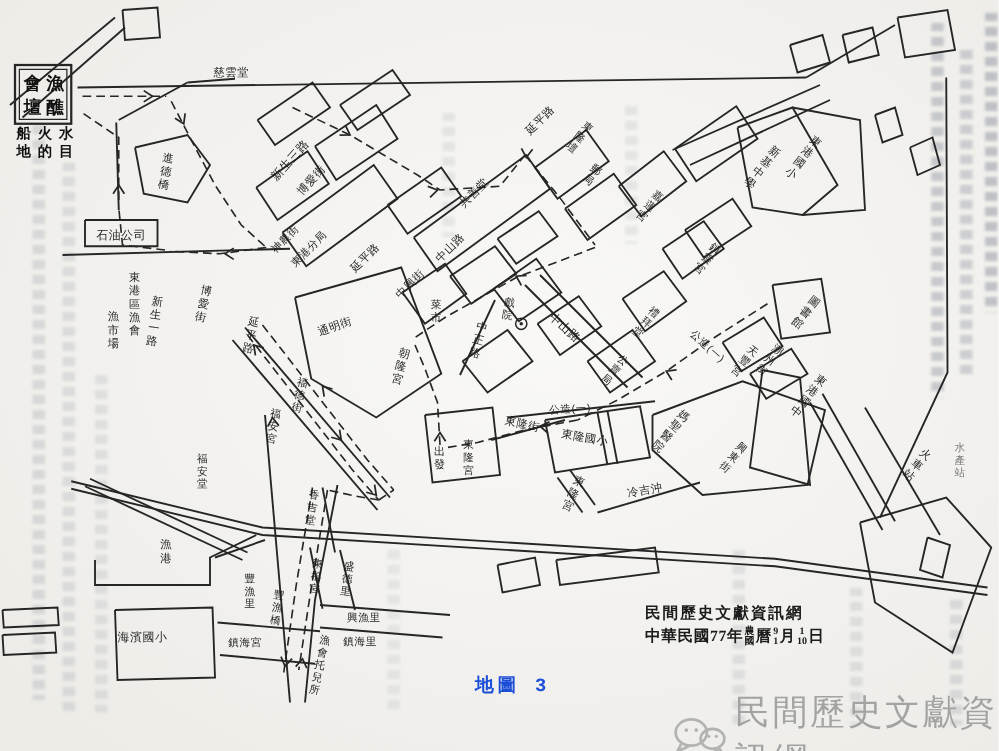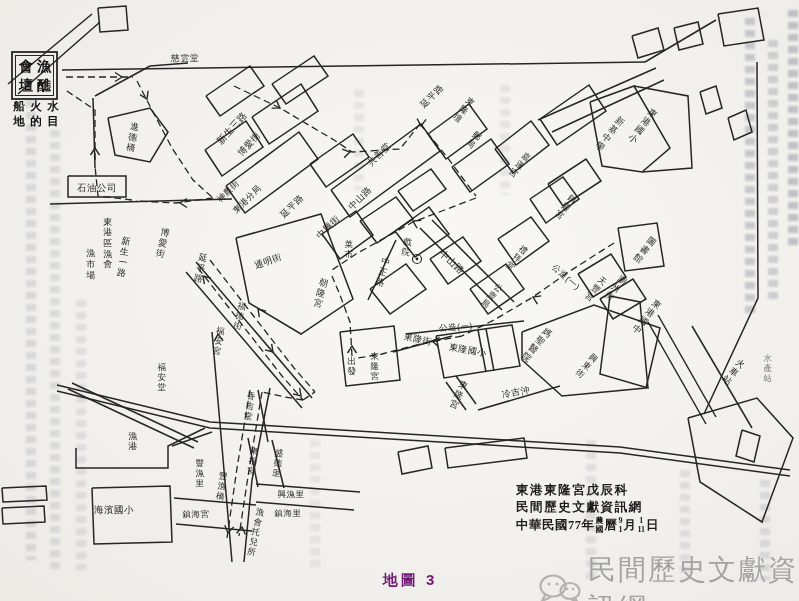--- a/index.html
+++ b/index.html
@@ -9,22 +9,22 @@
         background:radial-gradient(ellipse at 55% 45%, rgba(255,255,255,.35), rgba(120,120,110,.08) 95%);}
   svg.map{position:absolute;left:0;top:0;z-index:2;}
   .bleed{position:absolute;width:10px;z-index:1;filter:blur(1.1px);
         background:repeating-linear-gradient(180deg, rgba(70,80,105,.9) 0 7px, transparent 7px 12px);}
   .title-block{position:absolute;left:516px;top:482px;z-index:3;color:#1c1c1c;
         font-family:"Liberation Serif","DejaVu Serif",serif;font-weight:700;
         font-size:12.5px;line-height:16.5px;letter-spacing:1.6px;}
   .date-row{display:flex;align-items:center;letter-spacing:.5px;margin-top:2px;}
   .stack{display:inline-flex;flex-direction:column;margin:0 1px;}
   .stack i{font-style:normal;font-size:8px;line-height:8.5px;text-align:center;letter-spacing:0;}
-  .caption{position:absolute;left:355px;top:571px;width:110px;text-align:center;z-index:3;
-        font-family:Liberation Sans, sans-serif;font-weight:700;font-size:15px;color:#701a75;letter-spacing:3px;}
+  .caption{position:absolute;left:355px;top:539px;width:110px;text-align:center;z-index:3;
+        font-family:Liberation Mono, monospace;font-weight:700;font-size:15px;color:#1d4ed8;letter-spacing:3px;}
   .watermark{position:absolute;left:538px;top:551px;z-index:4;display:flex;align-items:center;gap:6px;
         color:#a3a3a3;font-size:28px;letter-spacing:2px;font-weight:400;}
   .watermark svg{flex:0 0 auto;}
 </style>
 </head>
 <body>
 
 <div class="page">
 
   <div class="bleed" style="left:26px;top:100px;height:460px;opacity:.16;"></div>
@@ -241,37 +241,36 @@
         <rect x="15.5" y="55.5" width="38" height="40" fill="none" stroke="#262626" stroke-width="1"></rect>
         <text font-size="14" text-anchor="middle" fill="#111" font-weight="bold"><tspan x="44" y="71">漁</tspan><tspan x="44" y="90">醮</tspan></text>
         <text font-size="14" text-anchor="middle" fill="#111" font-weight="bold"><tspan x="26" y="71">會</tspan><tspan x="26" y="90">壇</tspan></text>
         <text font-size="11.5" text-anchor="middle" fill="#111" font-weight="bold"><tspan x="19" y="110">船</tspan><tspan x="19" y="124.5">地</tspan></text>
         <text font-size="11.5" text-anchor="middle" fill="#111" font-weight="bold"><tspan x="36" y="110">火</tspan><tspan x="36" y="124.5">的</tspan></text>
         <text font-size="11.5" text-anchor="middle" fill="#111" font-weight="bold"><tspan x="53" y="110">水</tspan><tspan x="53" y="124.5">目</tspan></text>
       </g>
     </svg>
 
   <div class="title-block">
-    <div>東港東隆宮戊辰科</div>
     <div>民間歷史文獻資訊網</div>
     <div class="date-row">
       <span>中華民國77年</span>
       <span class="stack">
         <i>農</i>
         <i>國</i>
       </span>
       <span>曆</span>
       <span class="stack">
         <i>9</i>
         <i>1</i>
       </span>
       <span>月</span>
       <span class="stack">
         <i>1</i>
-        <i>11</i>
+        <i>10</i>
       </span>
       <span>日</span>
     </div>
   </div>
 
   <div class="watermark">
     <svg width="44" height="32" viewBox="0 0 44 32">
       <g fill="none" stroke="#b3b3b3" stroke-width="2.2">
         <ellipse cx="15" cy="13" rx="12.5" ry="10.5"></ellipse>
         <path d="M7,22 L4,28 L13,24"></path>

